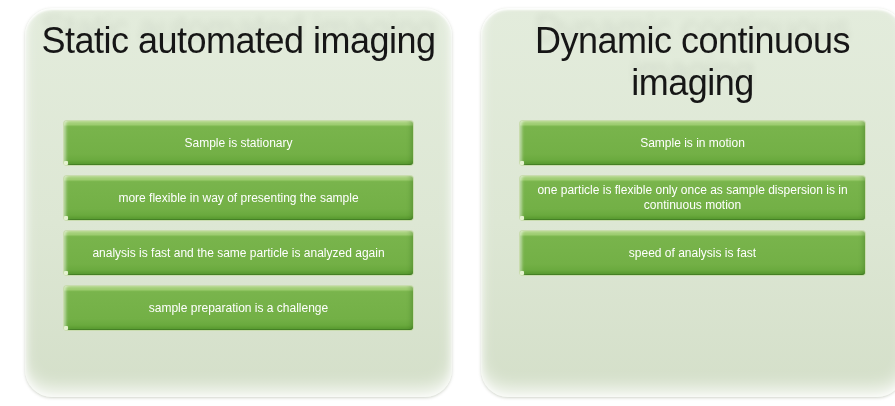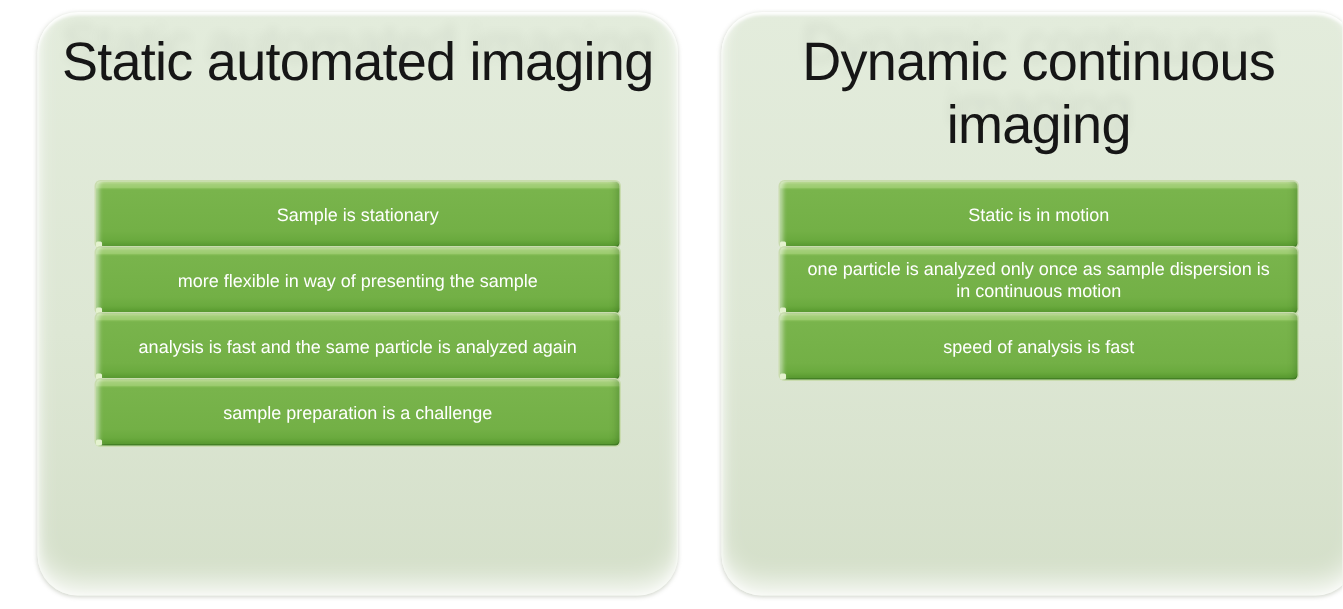--- a/index.html
+++ b/index.html
@@ -36,20 +36,21 @@
     line-height: 42px;
     color: #161616;
     text-align: center;
     letter-spacing: -0.5px;
     text-shadow: 0 -12px 7px rgba(0,0,0,0.07);
   }
   .bars {
     margin-top: 12px;
     display: flex;
     flex-direction: column;
+    gap: 11px;
     padding: 0 39px;
   }
   .bar {
     position: relative;
     height: 44px;
     border-radius: 3px;
     color: #ffffff;
     font-size: 12px;
     line-height: 15px;
     display: flex;
@@ -91,19 +92,19 @@
       <div class="bar">Sample is stationary</div>
       <div class="bar">more flexible in way of presenting the sample</div>
       <div class="bar">analysis is fast and the same particle is analyzed again</div>
       <div class="bar">sample preparation is a challenge</div>
     </div>
   </div>
 
   <div class="panel panel-dynamic">
     <div class="panel-title">Dynamic continuous imaging</div>
     <div class="bars">
-      <div class="bar">Static is in motion</div>
-      <div class="bar">one particle is analyzed only once as sample dispersion is in continuous motion</div>
+      <div class="bar">Sample is in motion</div>
+      <div class="bar">one particle is flexible only once as sample dispersion is in continuous motion</div>
       <div class="bar">speed of analysis is fast</div>
     </div>
   </div>
 
 </div>
 
 </body></html>

